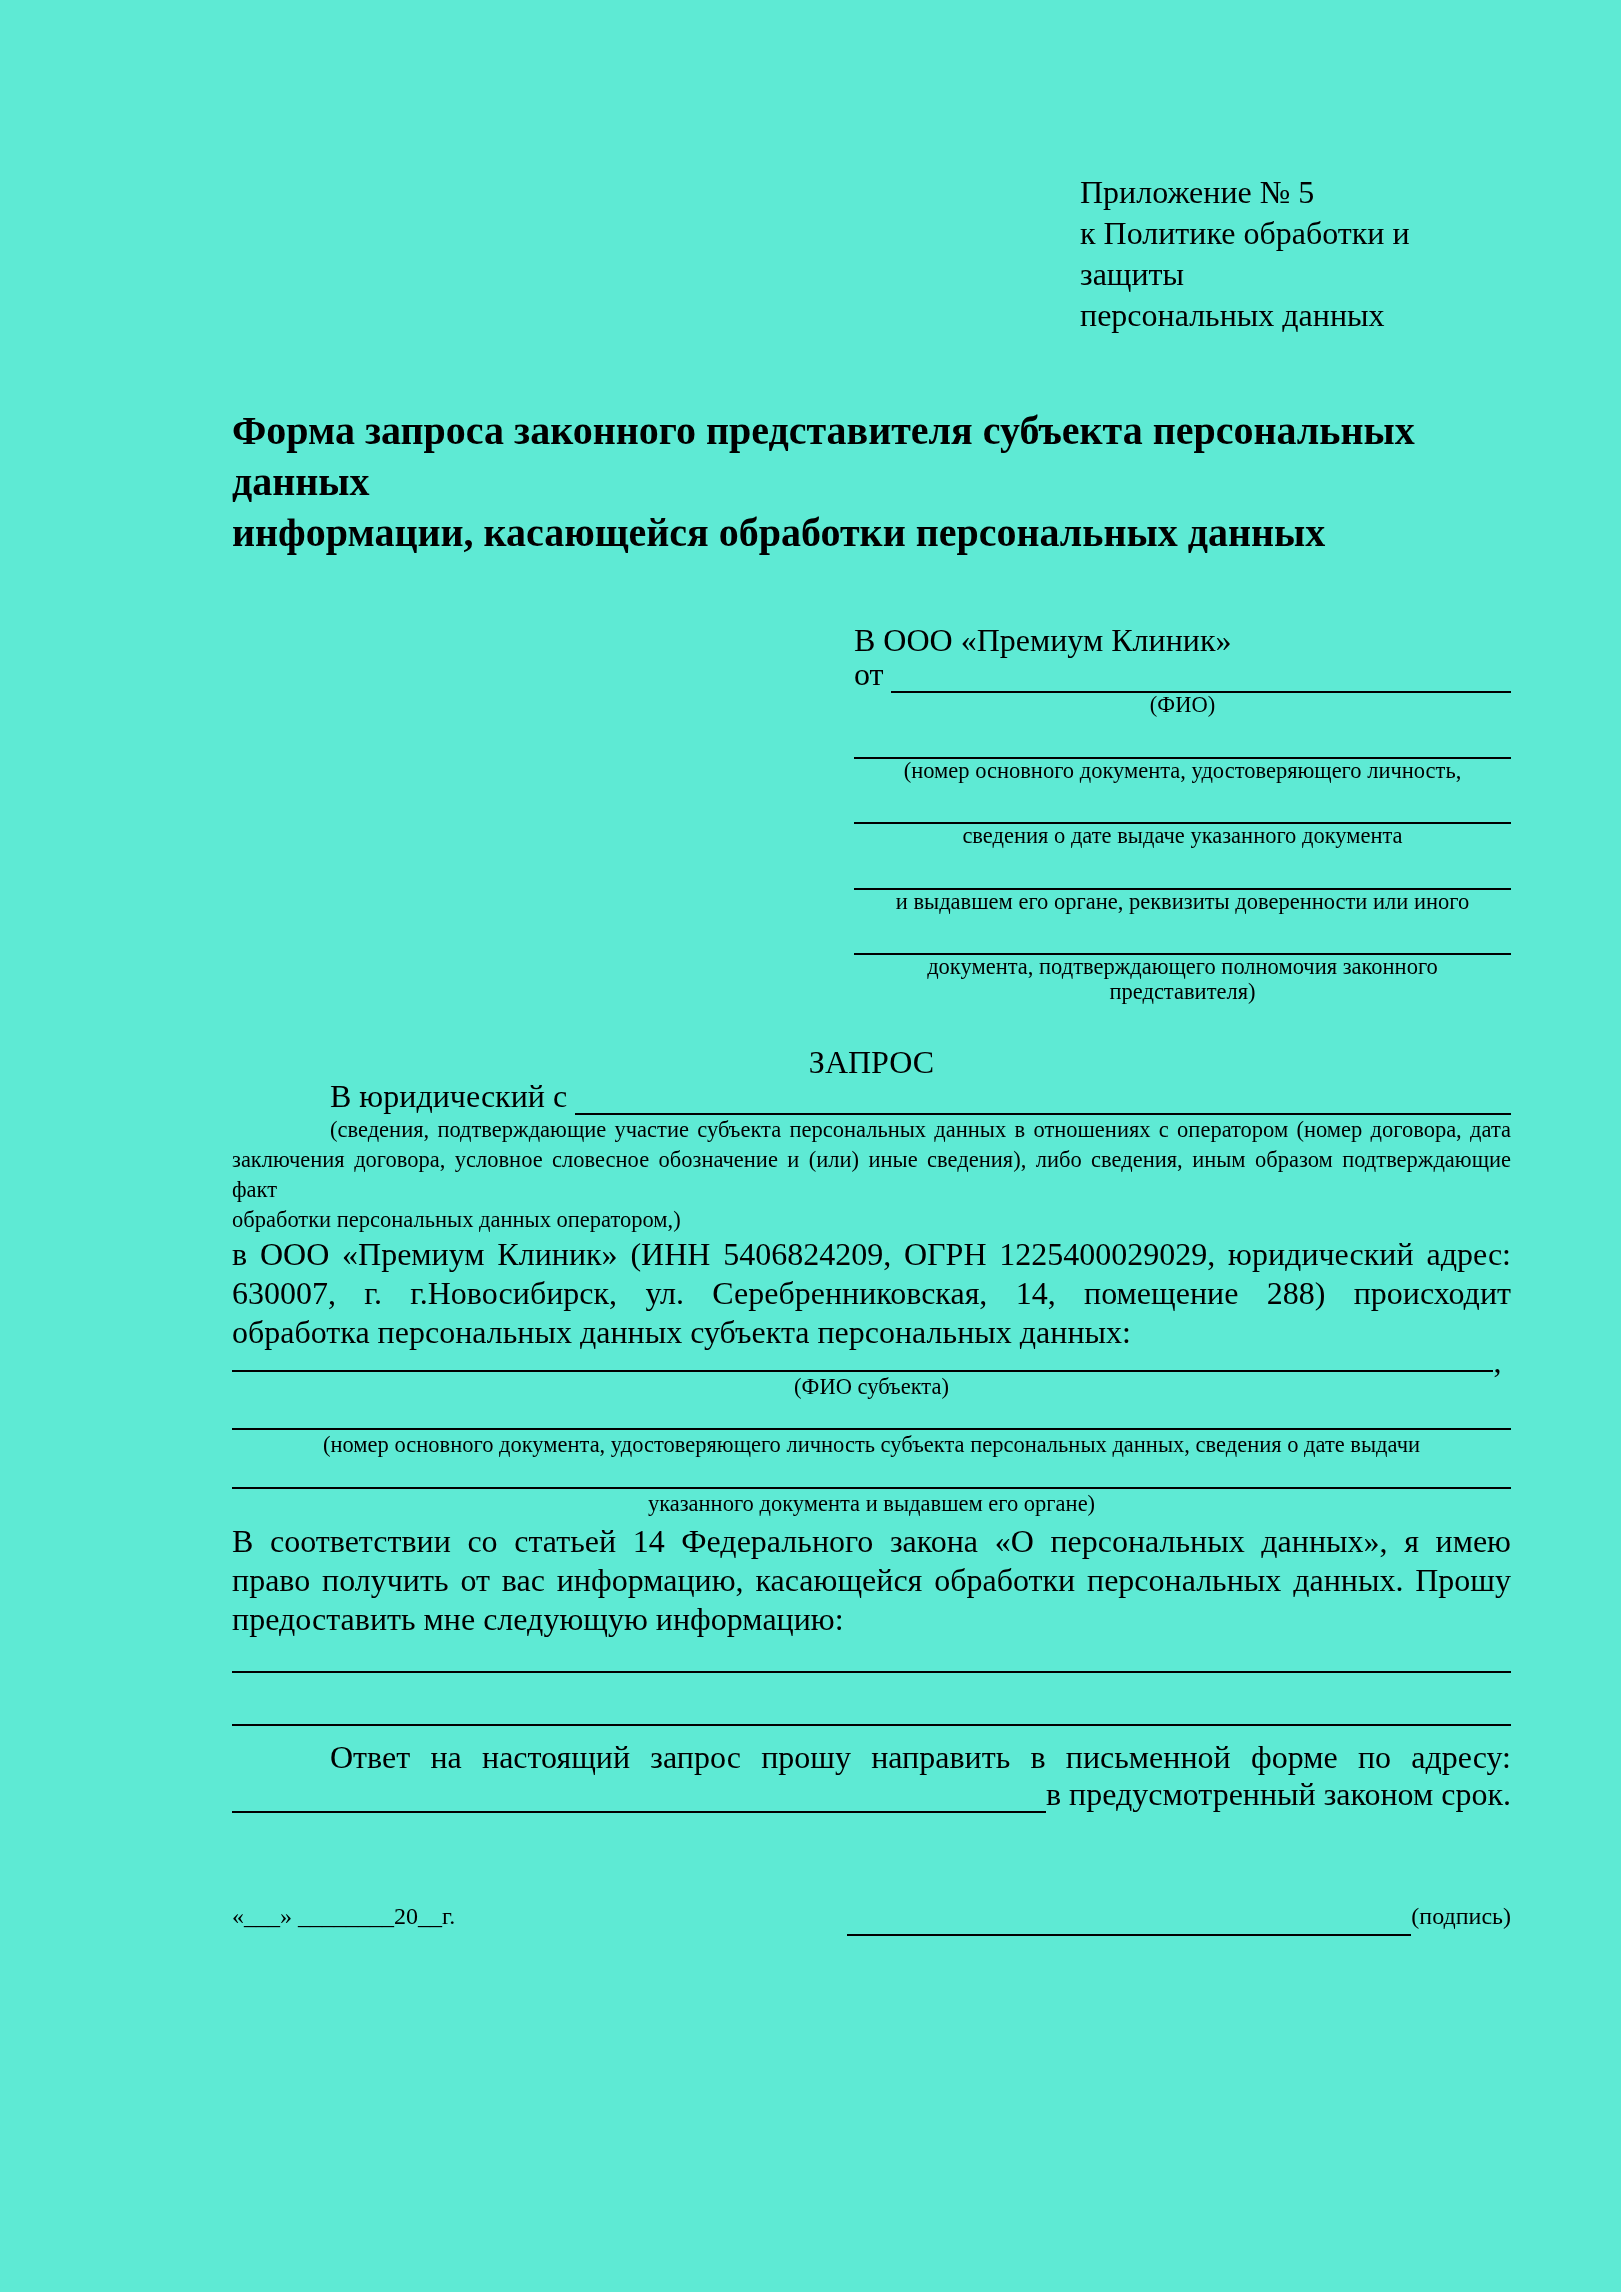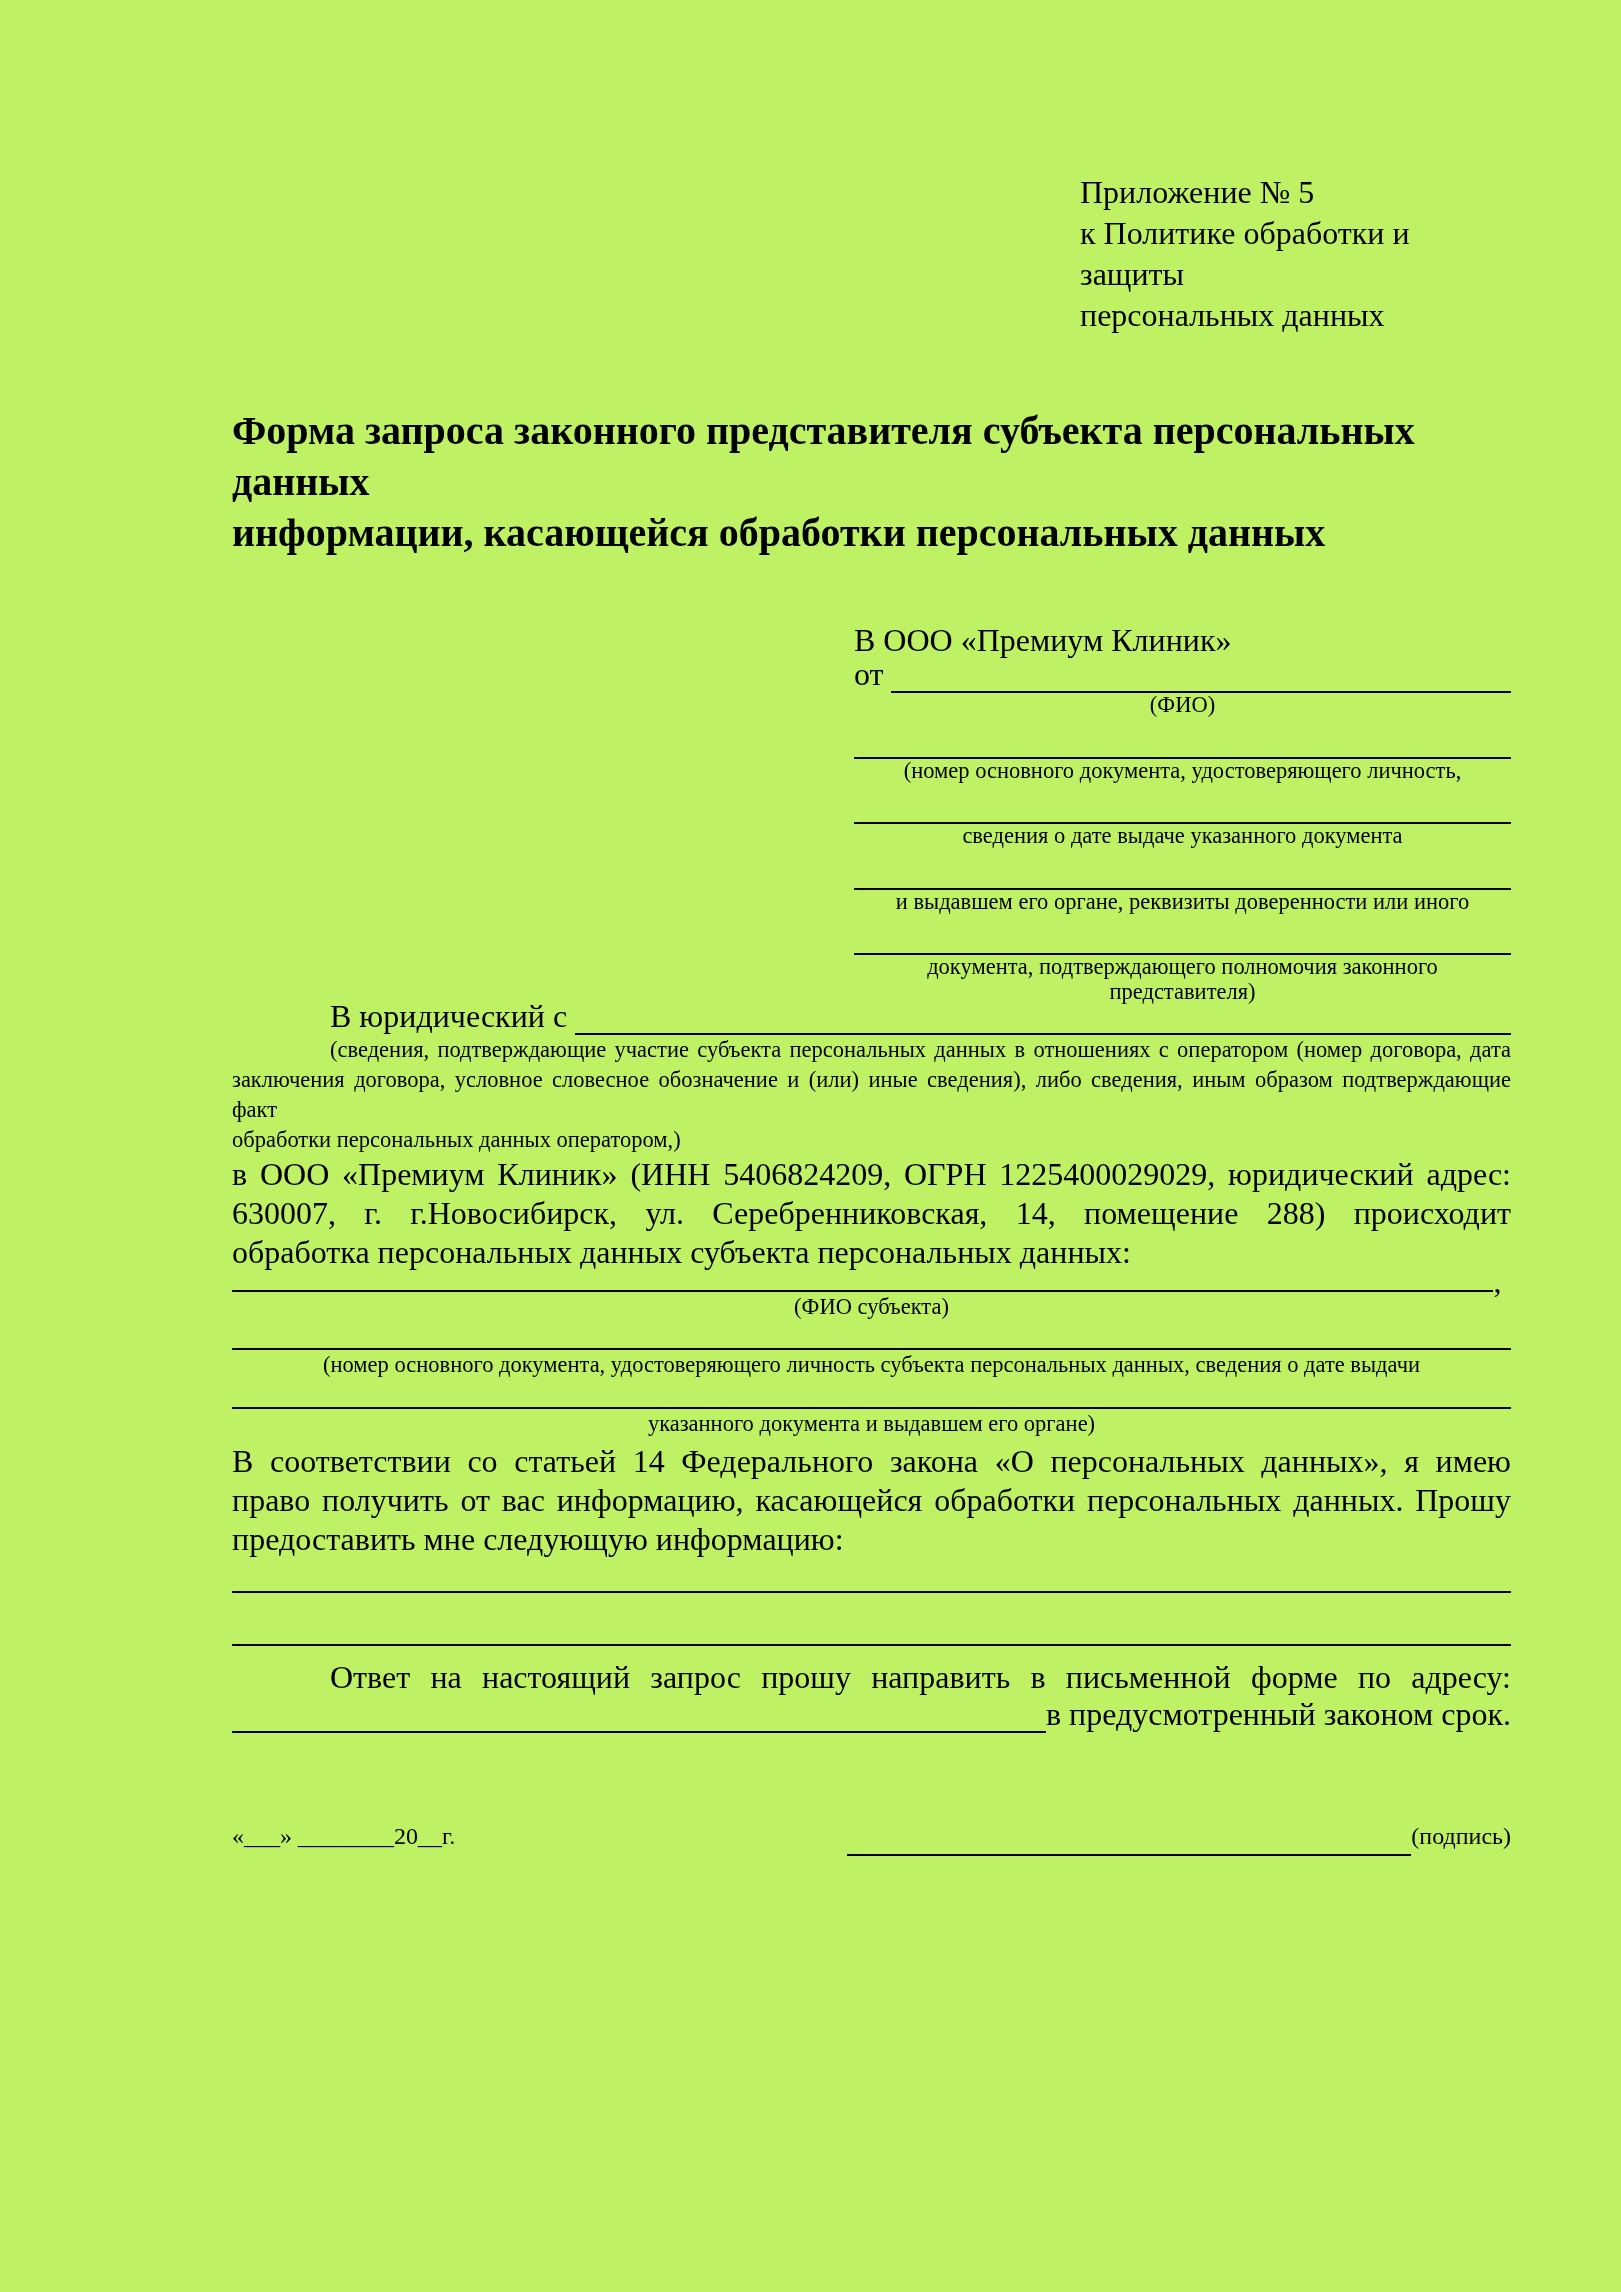--- a/index.html
+++ b/index.html
@@ -1,19 +1,19 @@
 <!DOCTYPE html>
 <html><head>
 <meta charset="utf-8">
 <style>
   html,body{margin:0;padding:0;background:#ffffff;}
   .page{
     position:relative;
     width:1621px;height:2293px;
-    background:#bef264;color:#000000;
+    background:#5eead4;color:#000000;
     font-family:"Liberation Serif","DejaVu Serif",serif;
     box-sizing:border-box;
     padding:172px 110px 0 232px;
     overflow:hidden;
   }
   .appendix{margin-left:848px;font-size:32px;line-height:41px;}
   .doc-title{margin-top:69px;font-size:40px;line-height:51px;font-weight:700;text-align:left;}
   .addr{margin-left:622px;margin-top:61px;font-size:32px;}
   .addr-to{line-height:43px;}
   .from-row{display:flex;align-items:flex-end;height:31px;}
@@ -72,20 +72,21 @@
     <div class="blank"></div>
     <div class="s-cap">(номер основного документа, удостоверяющего личность,</div>
     <div class="blank"></div>
     <div class="s-cap">сведения о дате выдаче указанного документа</div>
     <div class="blank"></div>
     <div class="s-cap">и выдавшем его органе, реквизиты доверенности или иного</div>
     <div class="blank"></div>
     <div class="s-cap">документа, подтверждающего полномочия законного представителя)</div>
   </div>
 
+  <div class="zapros">ЗАПРОС</div>
 
   <div class="lead-row">
     <span class="lead">В юридический с</span>
     <span class="fill"></span>
   </div>
 
   <div class="small-just">
     <div class="jl indent">(сведения, подтверждающие участие субъекта персональных данных в отношениях с оператором (номер договора, дата</div>
     <div class="jl">заключения договора, условное словесное обозначение и (или) иные сведения), либо сведения, иным образом подтверждающие факт</div>
     <div>обработки персональных данных оператором,)</div>

